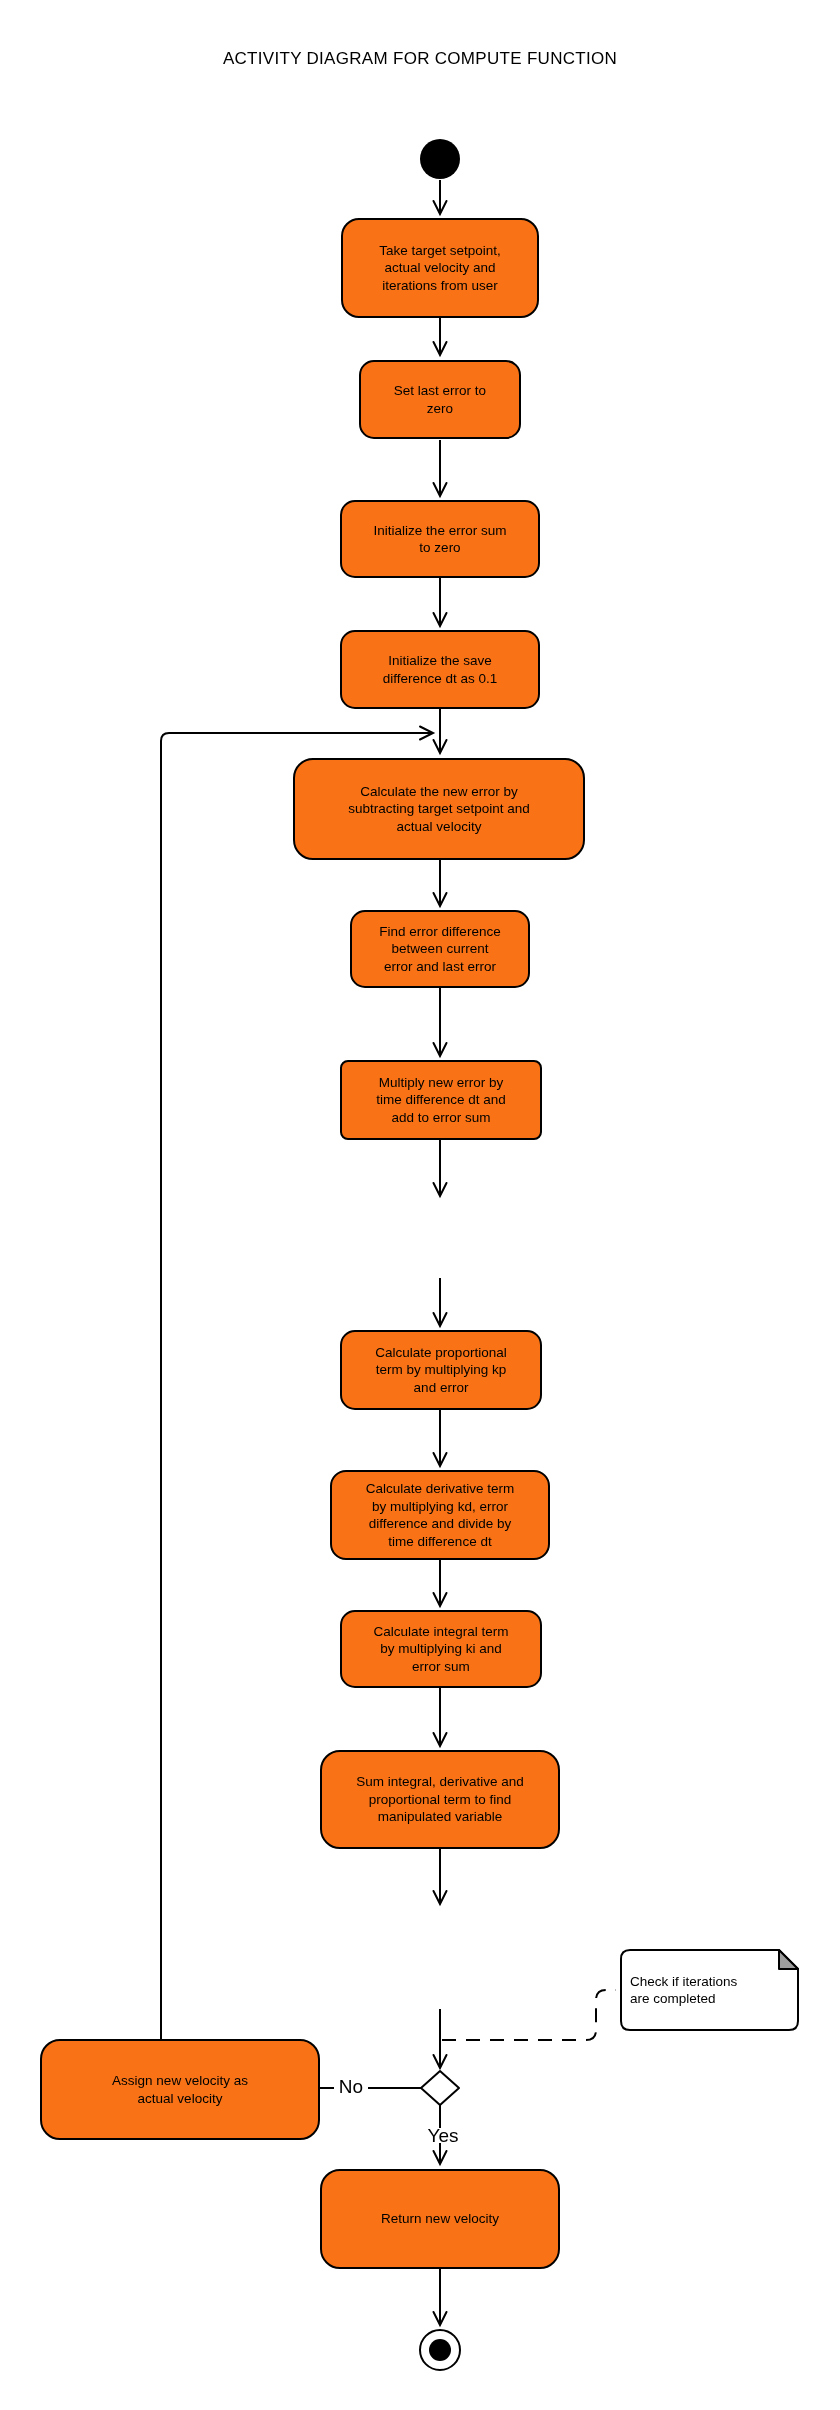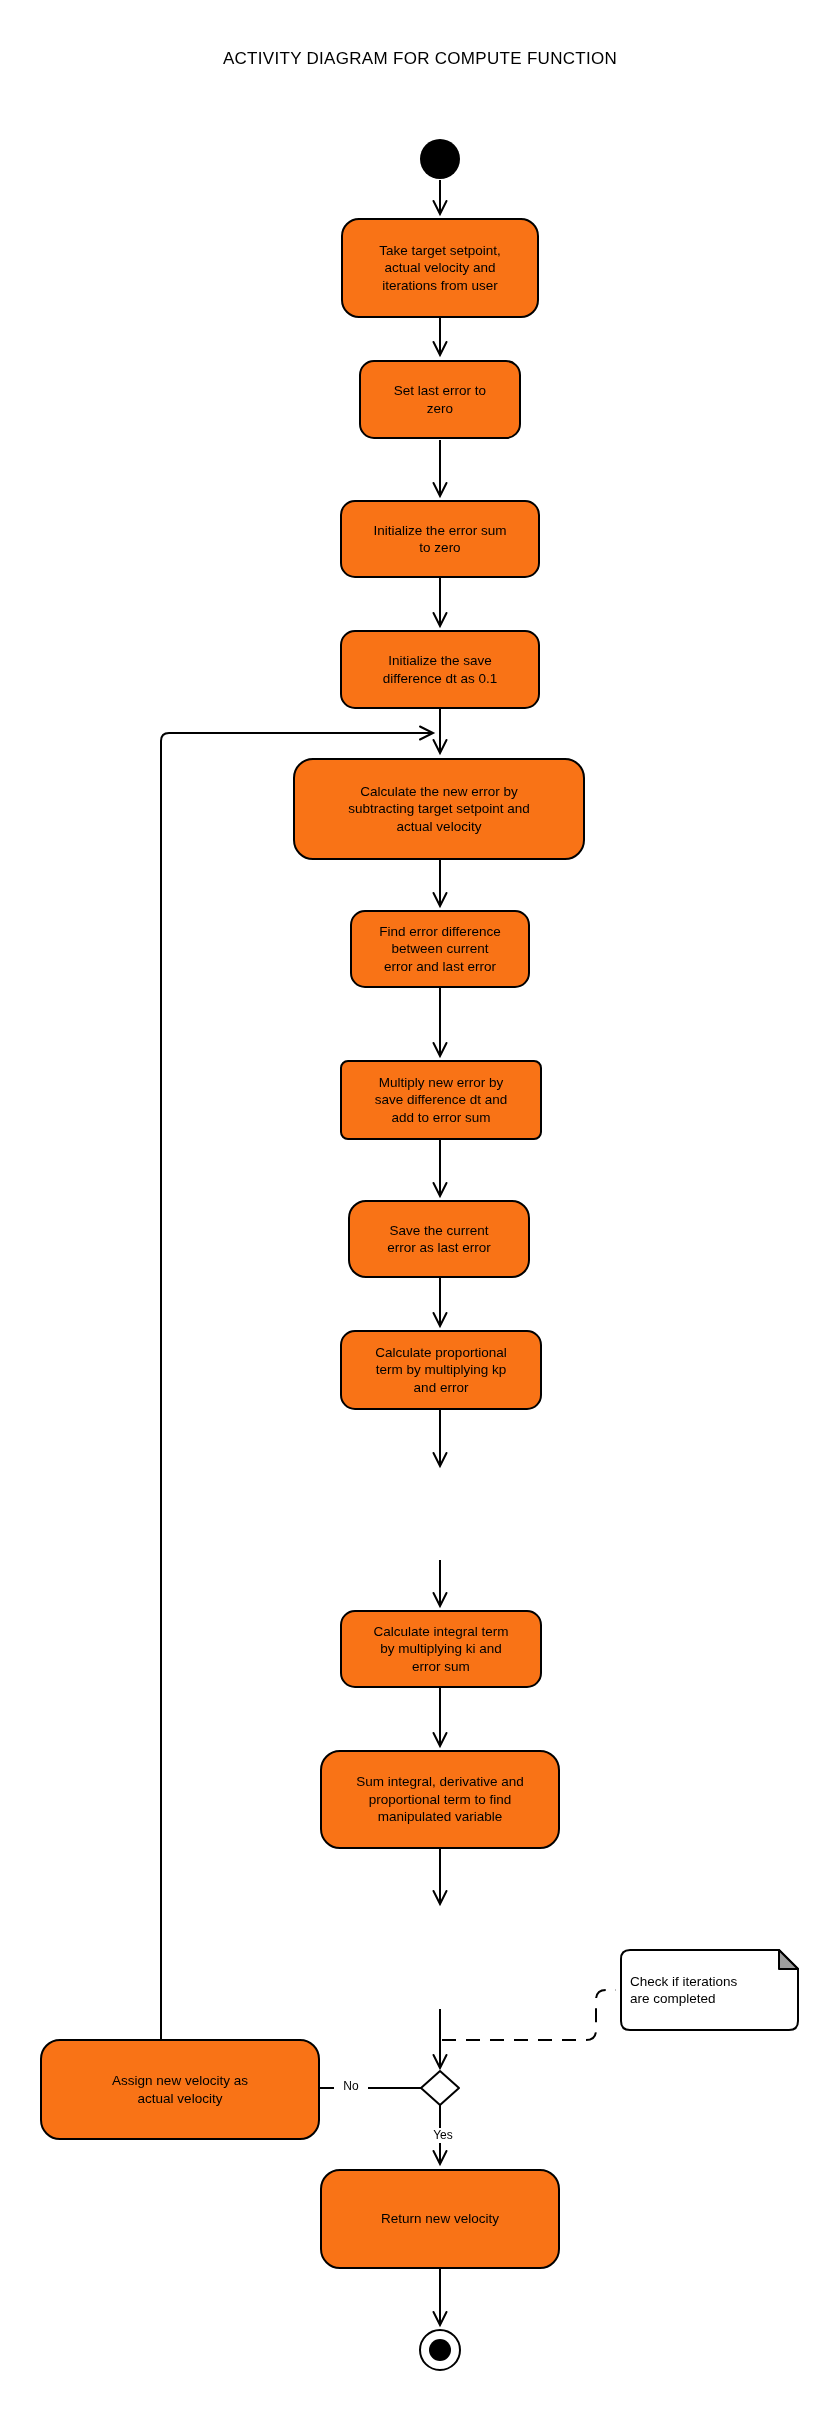--- a/index.html
+++ b/index.html
@@ -25,21 +25,21 @@
     white-space:pre-line;padding:2px 4px;
   }
   .note-text{
     position:absolute;z-index:2;box-sizing:border-box;
     display:flex;align-items:center;
     text-align:left;font-size:13.5px;line-height:17.5px;
     white-space:pre-line;padding-left:6px;
   }
   .edge-label{
     position:absolute;z-index:3;background:#fff;
-    font-size:12px;line-height:15px;text-align:center;
+    font-size:19px;line-height:15px;text-align:center;
     padding:0 2px;
   }
 </style>
 </head>
 <body>
 
 <div id="canvas">
 
   <svg id="edges" width="840" height="2410" viewBox="0 0 840 2410">
     <defs>
@@ -97,30 +97,32 @@
 
   <div class="node" style="left:293px;top:758px;width:292px;height:102px;border-radius:20px">Calculate the new error by
 subtracting target setpoint and
 actual velocity</div>
 
   <div class="node" style="left:350px;top:910px;width:180px;height:78px;border-radius:15px">Find error difference
 between current
 error and last error</div>
 
   <div class="node" style="left:340px;top:1060px;width:202px;height:80px;border-radius:8px">Multiply new error by
-save difference dt and
+time difference dt and
 add to error sum</div>
 
-  <div class="node" style="left:348px;top:1200px;width:182px;height:78px;border-radius:18px">Save the current
-error as last error</div>
 
   <div class="node" style="left:340px;top:1330px;width:202px;height:80px;border-radius:15px">Calculate proportional
 term by multiplying kp
 and error</div>
 
+  <div class="node" style="left:330px;top:1470px;width:220px;height:90px;border-radius:16px">Calculate derivative term
+by multiplying kd, error
+difference and divide by
+time difference dt</div>
 
   <div class="node" style="left:340px;top:1610px;width:202px;height:78px;border-radius:15px">Calculate integral term
 by multiplying ki and
 error sum</div>
 
   <div class="node" style="left:320px;top:1750px;width:240px;height:99px;border-radius:20px">Sum integral, derivative and
 proportional term to find
 manipulated variable</div>
 
 

